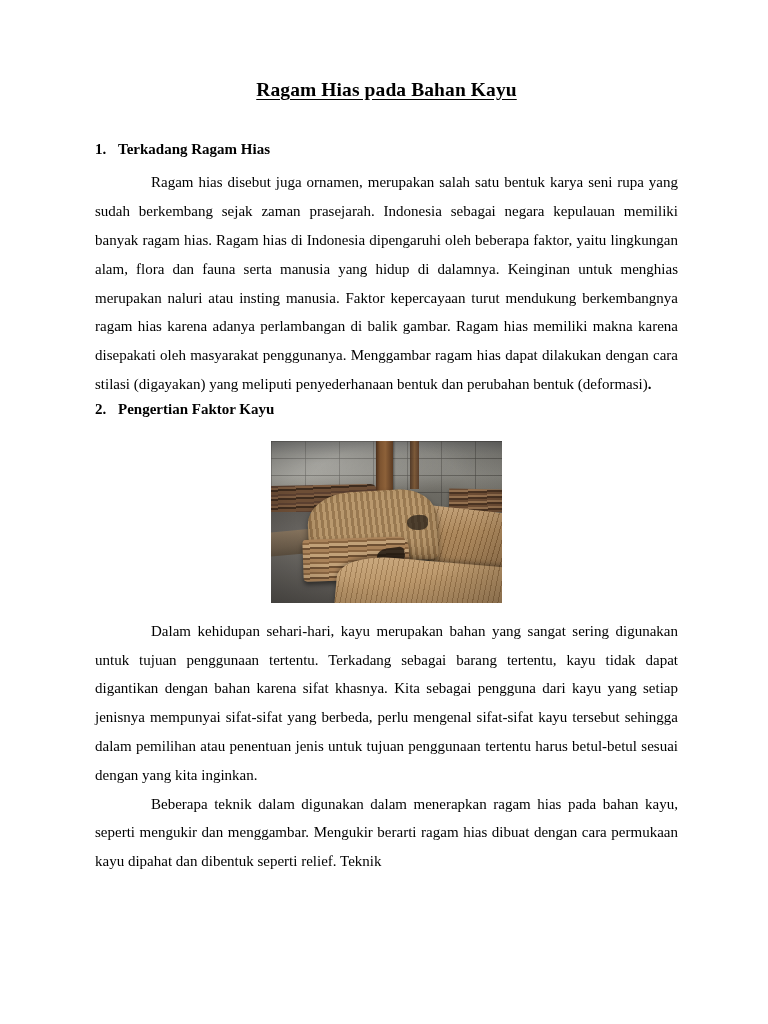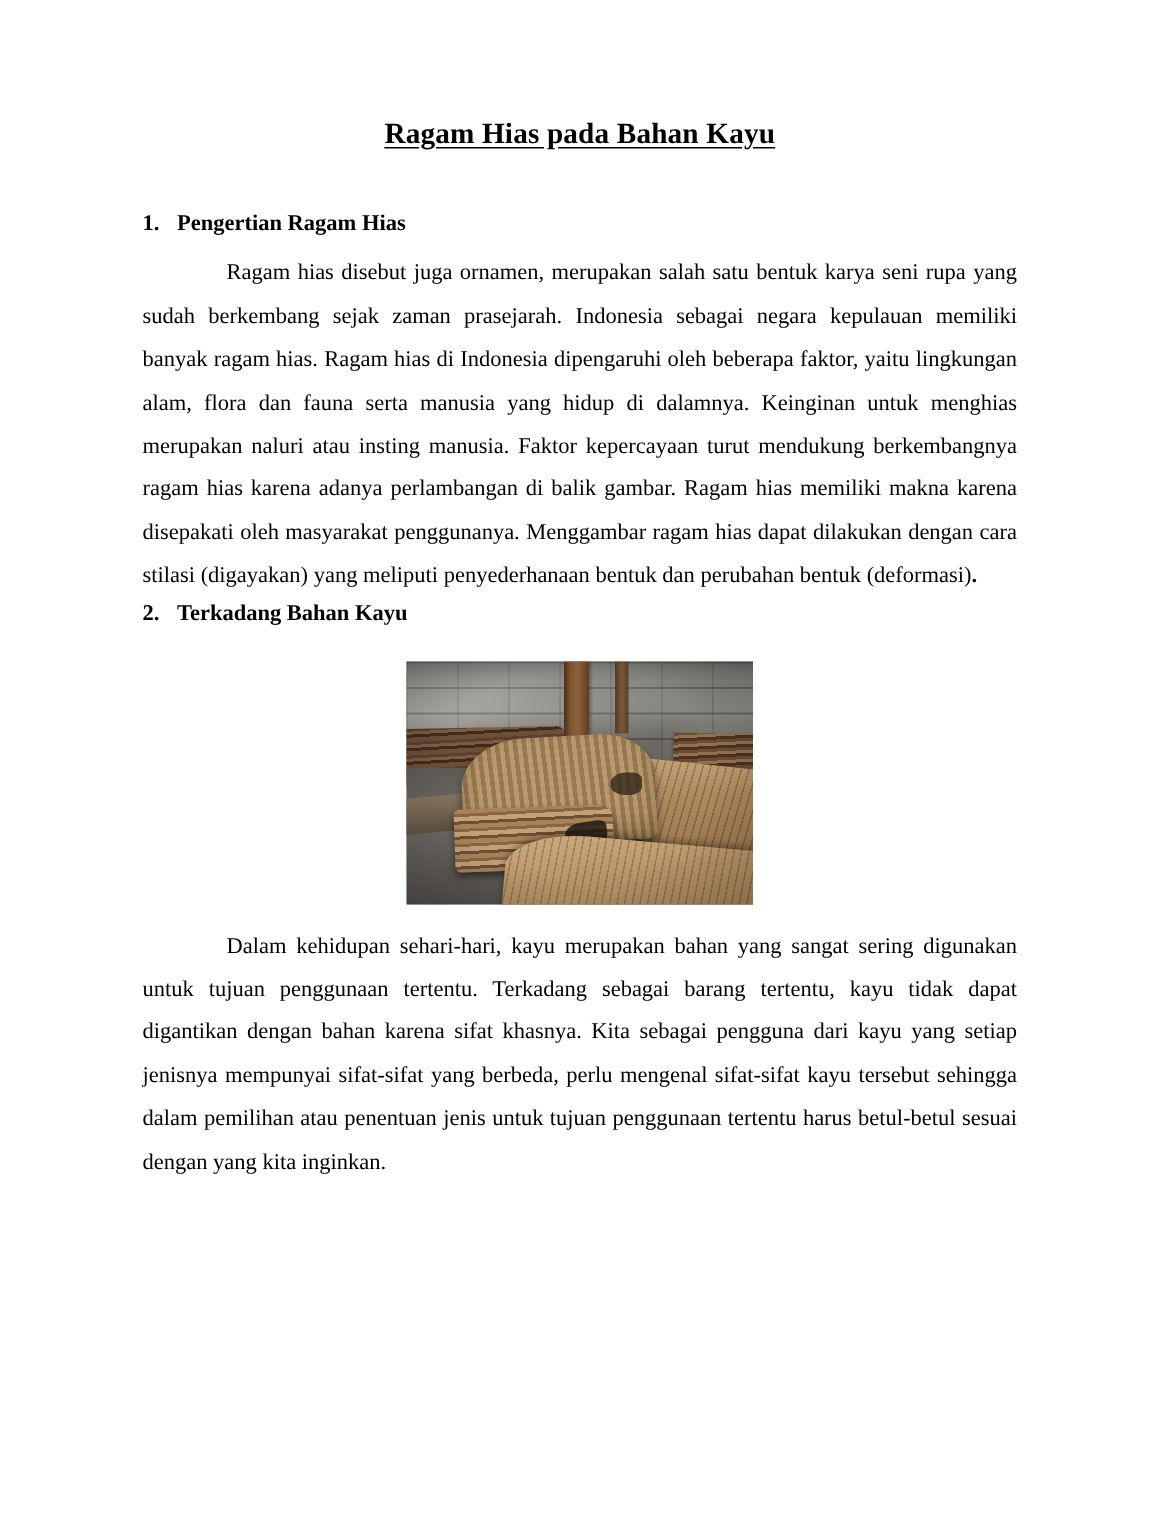--- a/index.html
+++ b/index.html
@@ -254,29 +254,29 @@
 </head>
 <body>
 
 <div class="page">
 
   <h1 class="doc-title">Ragam Hias pada Bahan Kayu</h1>
 
   <div class="section">
     <div class="section-heading">
       <span class="num">1.</span>
-      <span class="htext">Pengertian Ragam Hias</span>
+      <span class="htext">Terkadang Ragam Hias</span>
     </div>
     <p class="body-par"><span>Ragam hias disebut juga ornamen, merupakan salah satu bentuk karya seni rupa yang sudah berkembang sejak zaman prasejarah. Indonesia sebagai negara kepulauan memiliki banyak ragam hias. Ragam hias di Indonesia dipengaruhi oleh beberapa faktor, yaitu lingkungan alam, flora dan fauna serta manusia yang hidup di dalamnya. Keinginan untuk menghias merupakan naluri atau insting manusia. Faktor kepercayaan turut mendukung berkembangnya ragam hias karena adanya perlambangan di balik gambar. Ragam hias memiliki makna karena disepakati oleh masyarakat penggunanya. Menggambar ragam hias dapat dilakukan dengan cara stilasi (digayakan) yang meliputi penyederhanaan bentuk dan perubahan bentuk (deformasi)</span><span class="bold-dot">.</span></p>
   </div>
 
   <div class="section">
     <div class="section-heading">
       <span class="num">2.</span>
-      <span class="htext">Terkadang Bahan Kayu</span>
+      <span class="htext">Pengertian Faktor Kayu</span>
     </div>
 
     <div class="figure-wrap">
       <div class="photo">
         <div class="ph-wall"></div>
         <div class="ph-stackL"></div>
         <div class="ph-stackR"></div>
         <div class="ph-post"></div>
         <div class="ph-post2"></div>
         <div class="ph-floor"></div>
@@ -285,15 +285,16 @@
         <div class="ph-bigslab"></div>
         <div class="ph-slabstack"></div>
         <div class="ph-dark1"></div>
         <div class="ph-dark2"></div>
         <div class="ph-plankFront"></div>
         <div class="ph-vig"></div>
       </div>
     </div>
 
     <p class="body-par">Dalam kehidupan sehari-hari, kayu merupakan bahan yang sangat sering digunakan untuk tujuan penggunaan tertentu. Terkadang sebagai barang tertentu, kayu tidak dapat digantikan dengan bahan karena sifat khasnya. Kita sebagai pengguna dari kayu yang setiap jenisnya mempunyai sifat-sifat yang berbeda, perlu mengenal sifat-sifat kayu tersebut sehingga dalam pemilihan atau penentuan jenis untuk tujuan penggunaan tertentu harus betul-betul sesuai dengan yang kita inginkan.</p>
+    <p class="body-par">Beberapa teknik dalam digunakan dalam menerapkan ragam hias pada bahan kayu, seperti mengukir dan menggambar. Mengukir berarti ragam hias dibuat dengan cara permukaan kayu dipahat dan dibentuk seperti relief. Teknik</p>
   </div>
 
 </div>
 
 </body></html>

